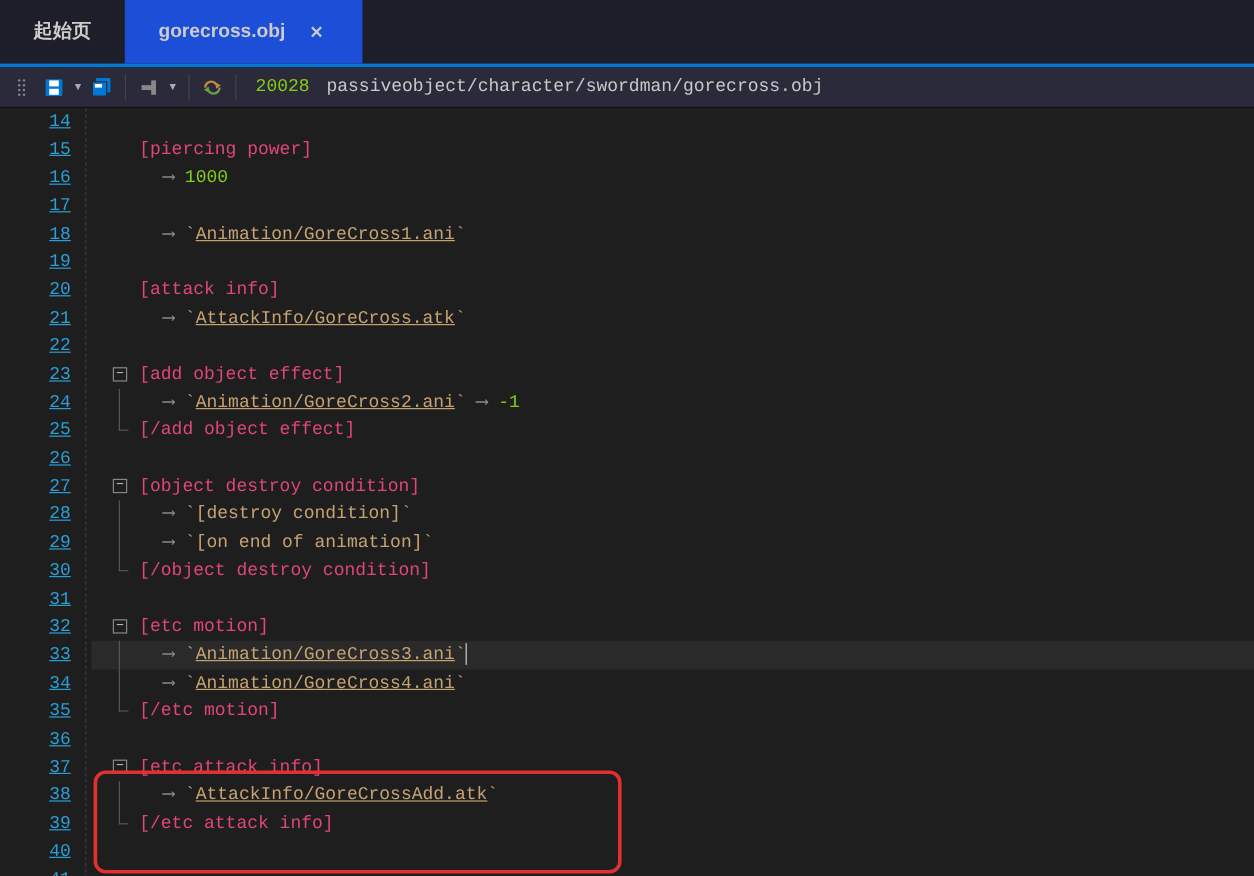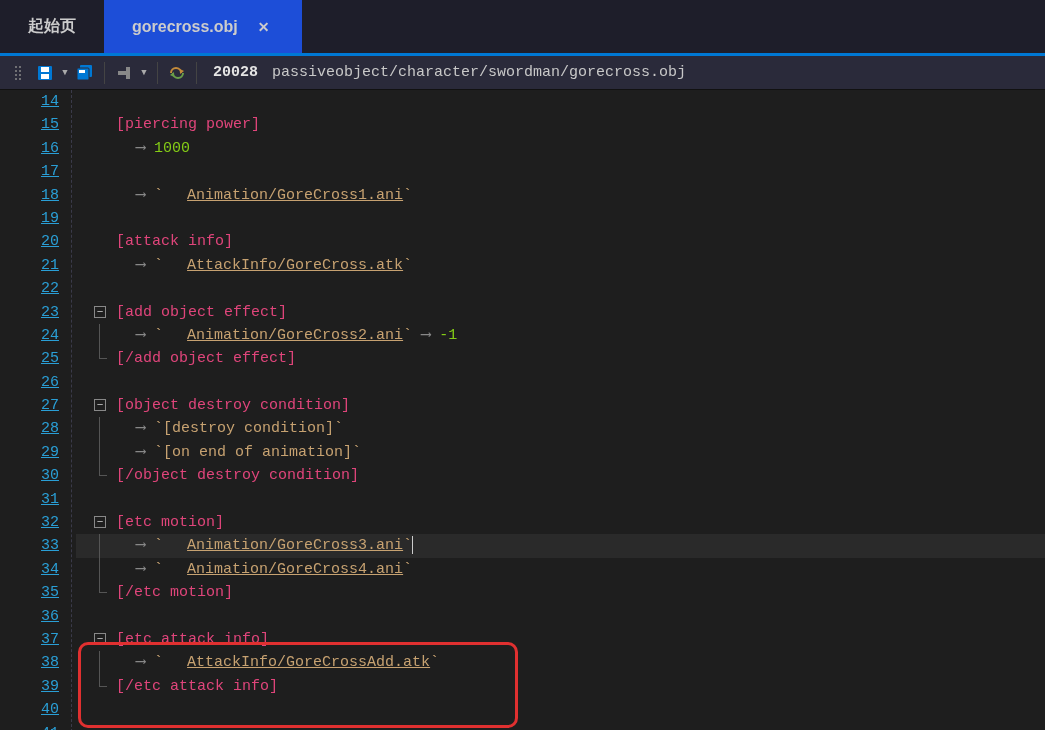--- a/index.html
+++ b/index.html
@@ -65,24 +65,23 @@
     cursor: pointer;
   }
   .tool-drop {
     width: 14px;
     font-size: 9px;
     color: #aaa;
     cursor: pointer;
     display:flex;align-items:center;justify-content:center;
   }
   .toolbar-num {
-    color: #e5e5e5;
+    color: #84cc16;
     padding: 0 10px;
     font-size: 15px;
-    font-weight: bold;
   }
   .toolbar-path {
     color: #c8c8c8;
     font-size: 15px;
     padding: 0 4px;
   }
   .editor {
     display: flex;
     height: calc(730px - 44px - 34px);
     position: relative;
@@ -115,21 +114,21 @@
   }
   .line.cursor-line {
     background: #2a2a2a;
   }
   .indent-1 { padding-left: 40px; }
   .indent-2 { padding-left: 60px; }
   .tag { color: #e0457b; }
   .arrow { color: #888; }
   .num { color: #84cc16; }
   .str { color: #c7a271; }
-  .underline { text-decoration: underline; margin-left: 24px; }
+  .underline { text-decoration: underline; }
   .fold {
     position: absolute;
     left: 18px;
     top: 5px;
     width: 12px;
     height: 12px;
     border: 1px solid #888;
     background: #1e1e1e;
     color: #ccc;
     font-size: 11px;

